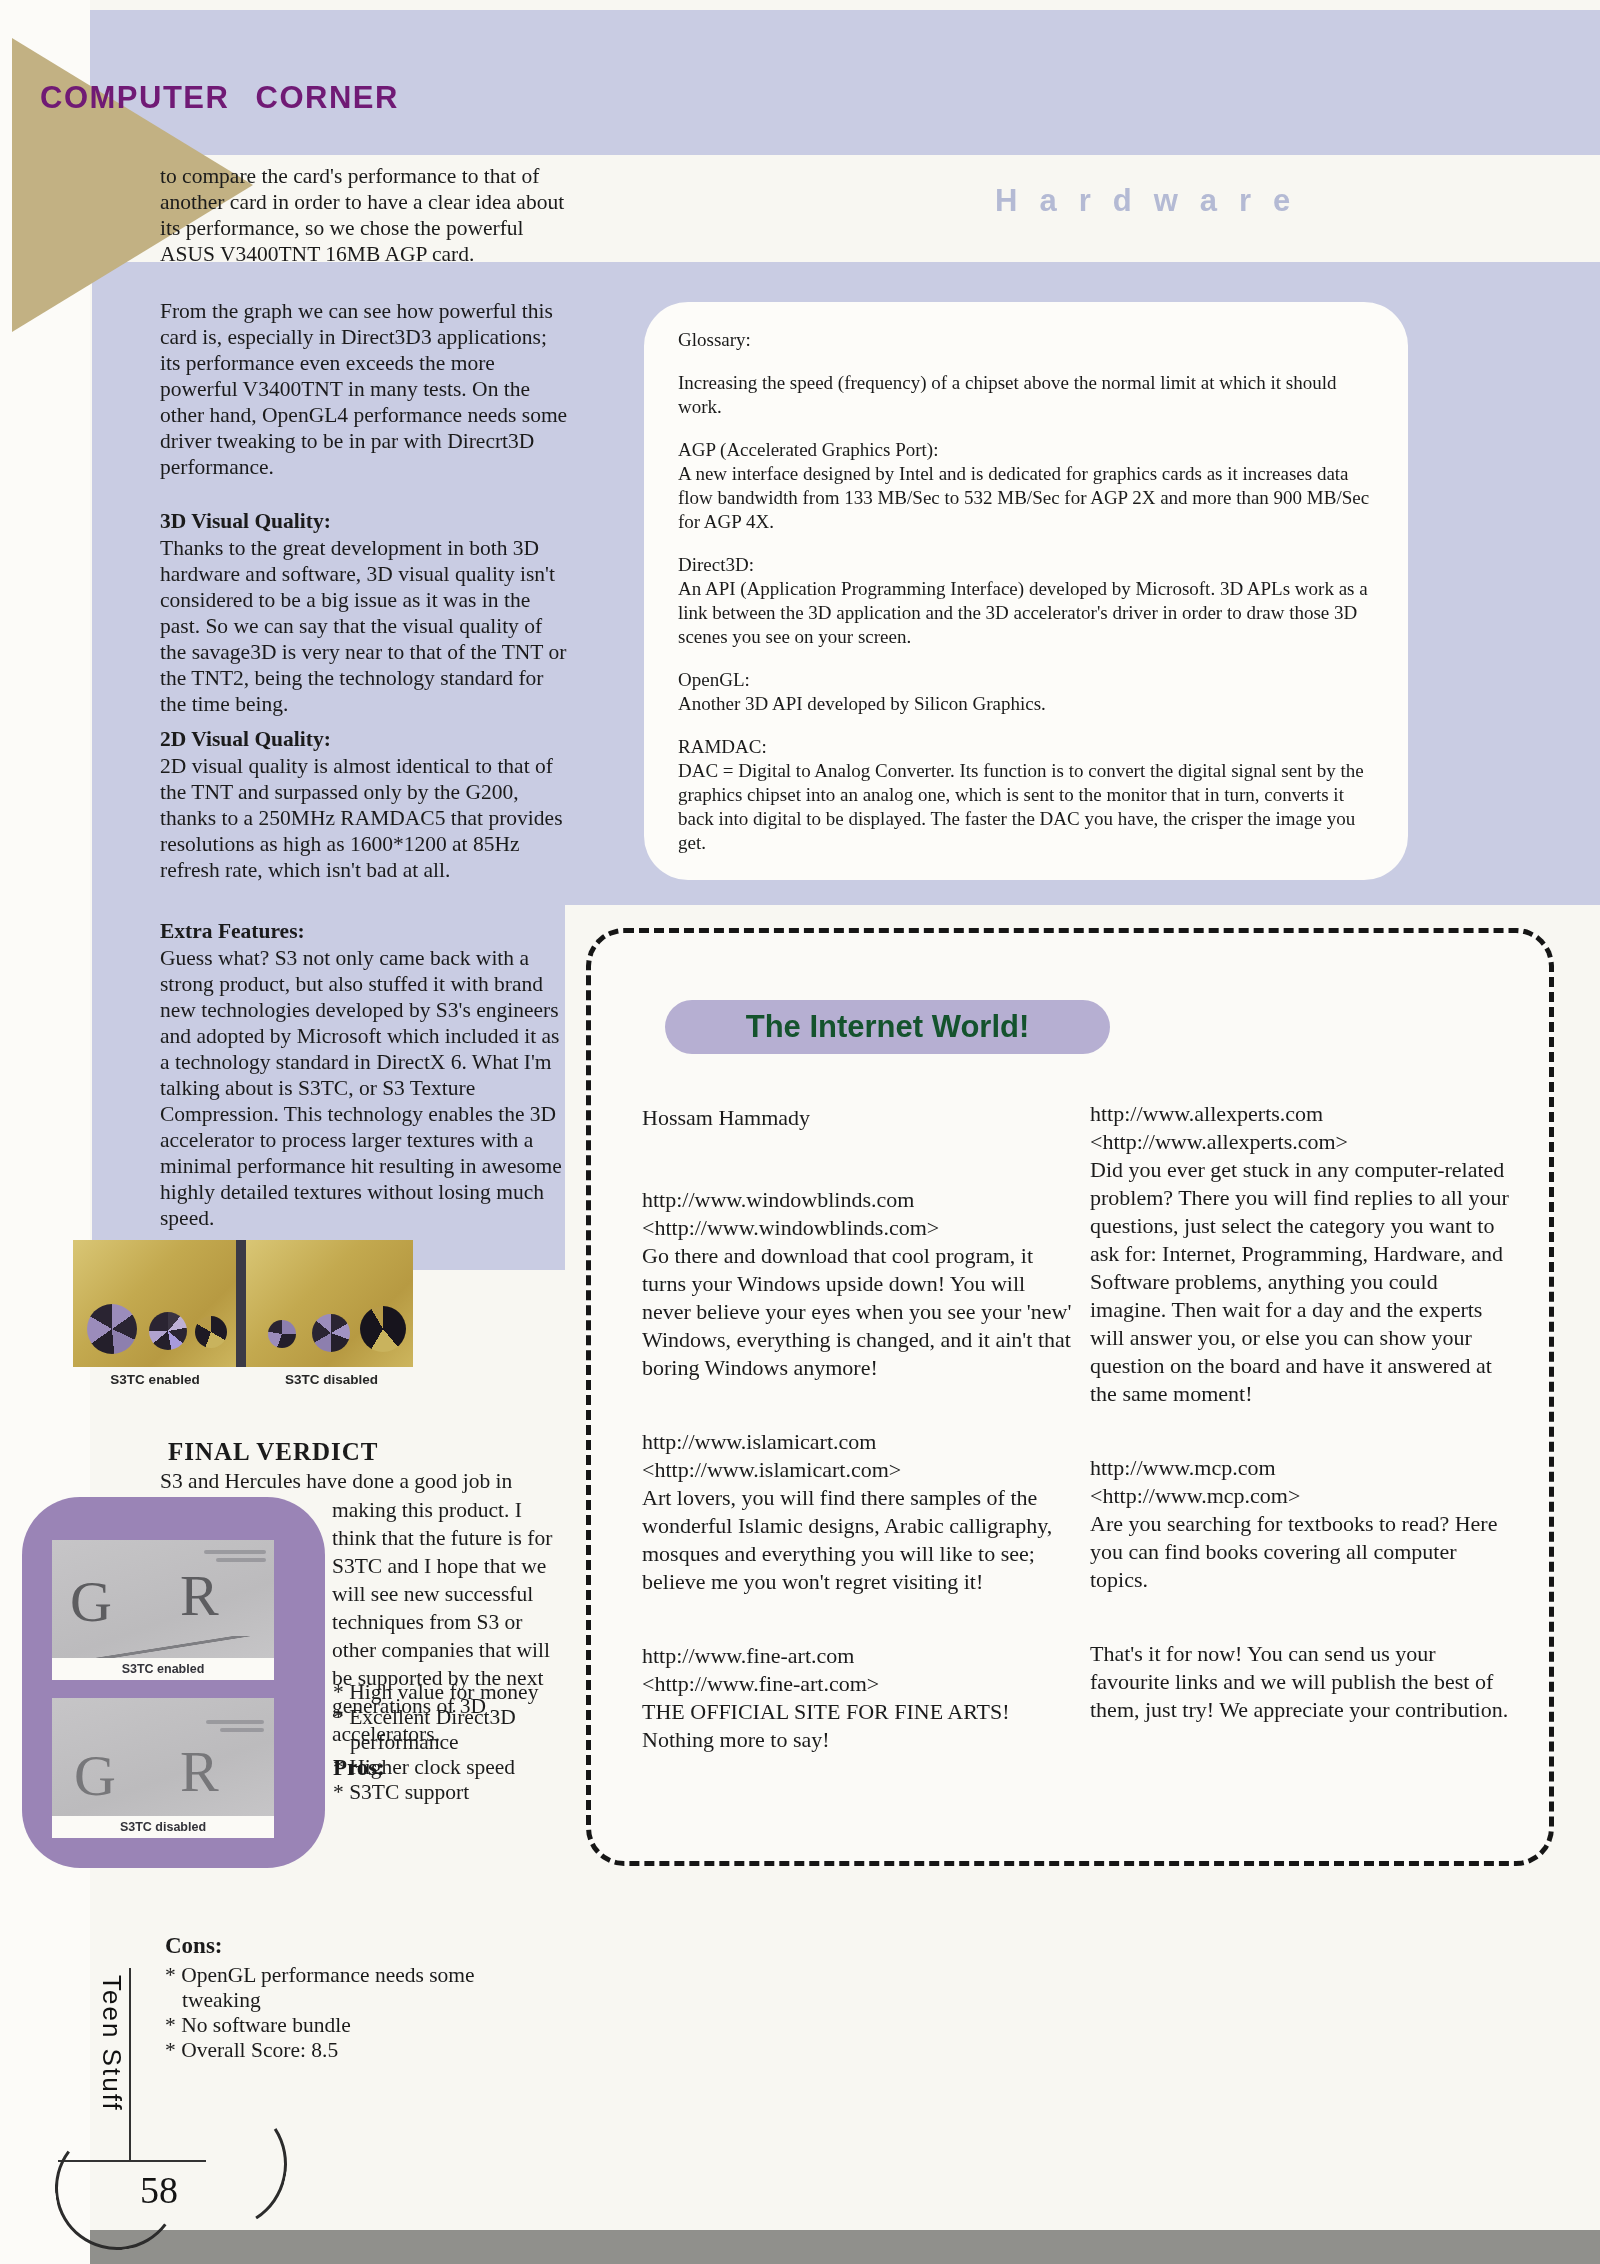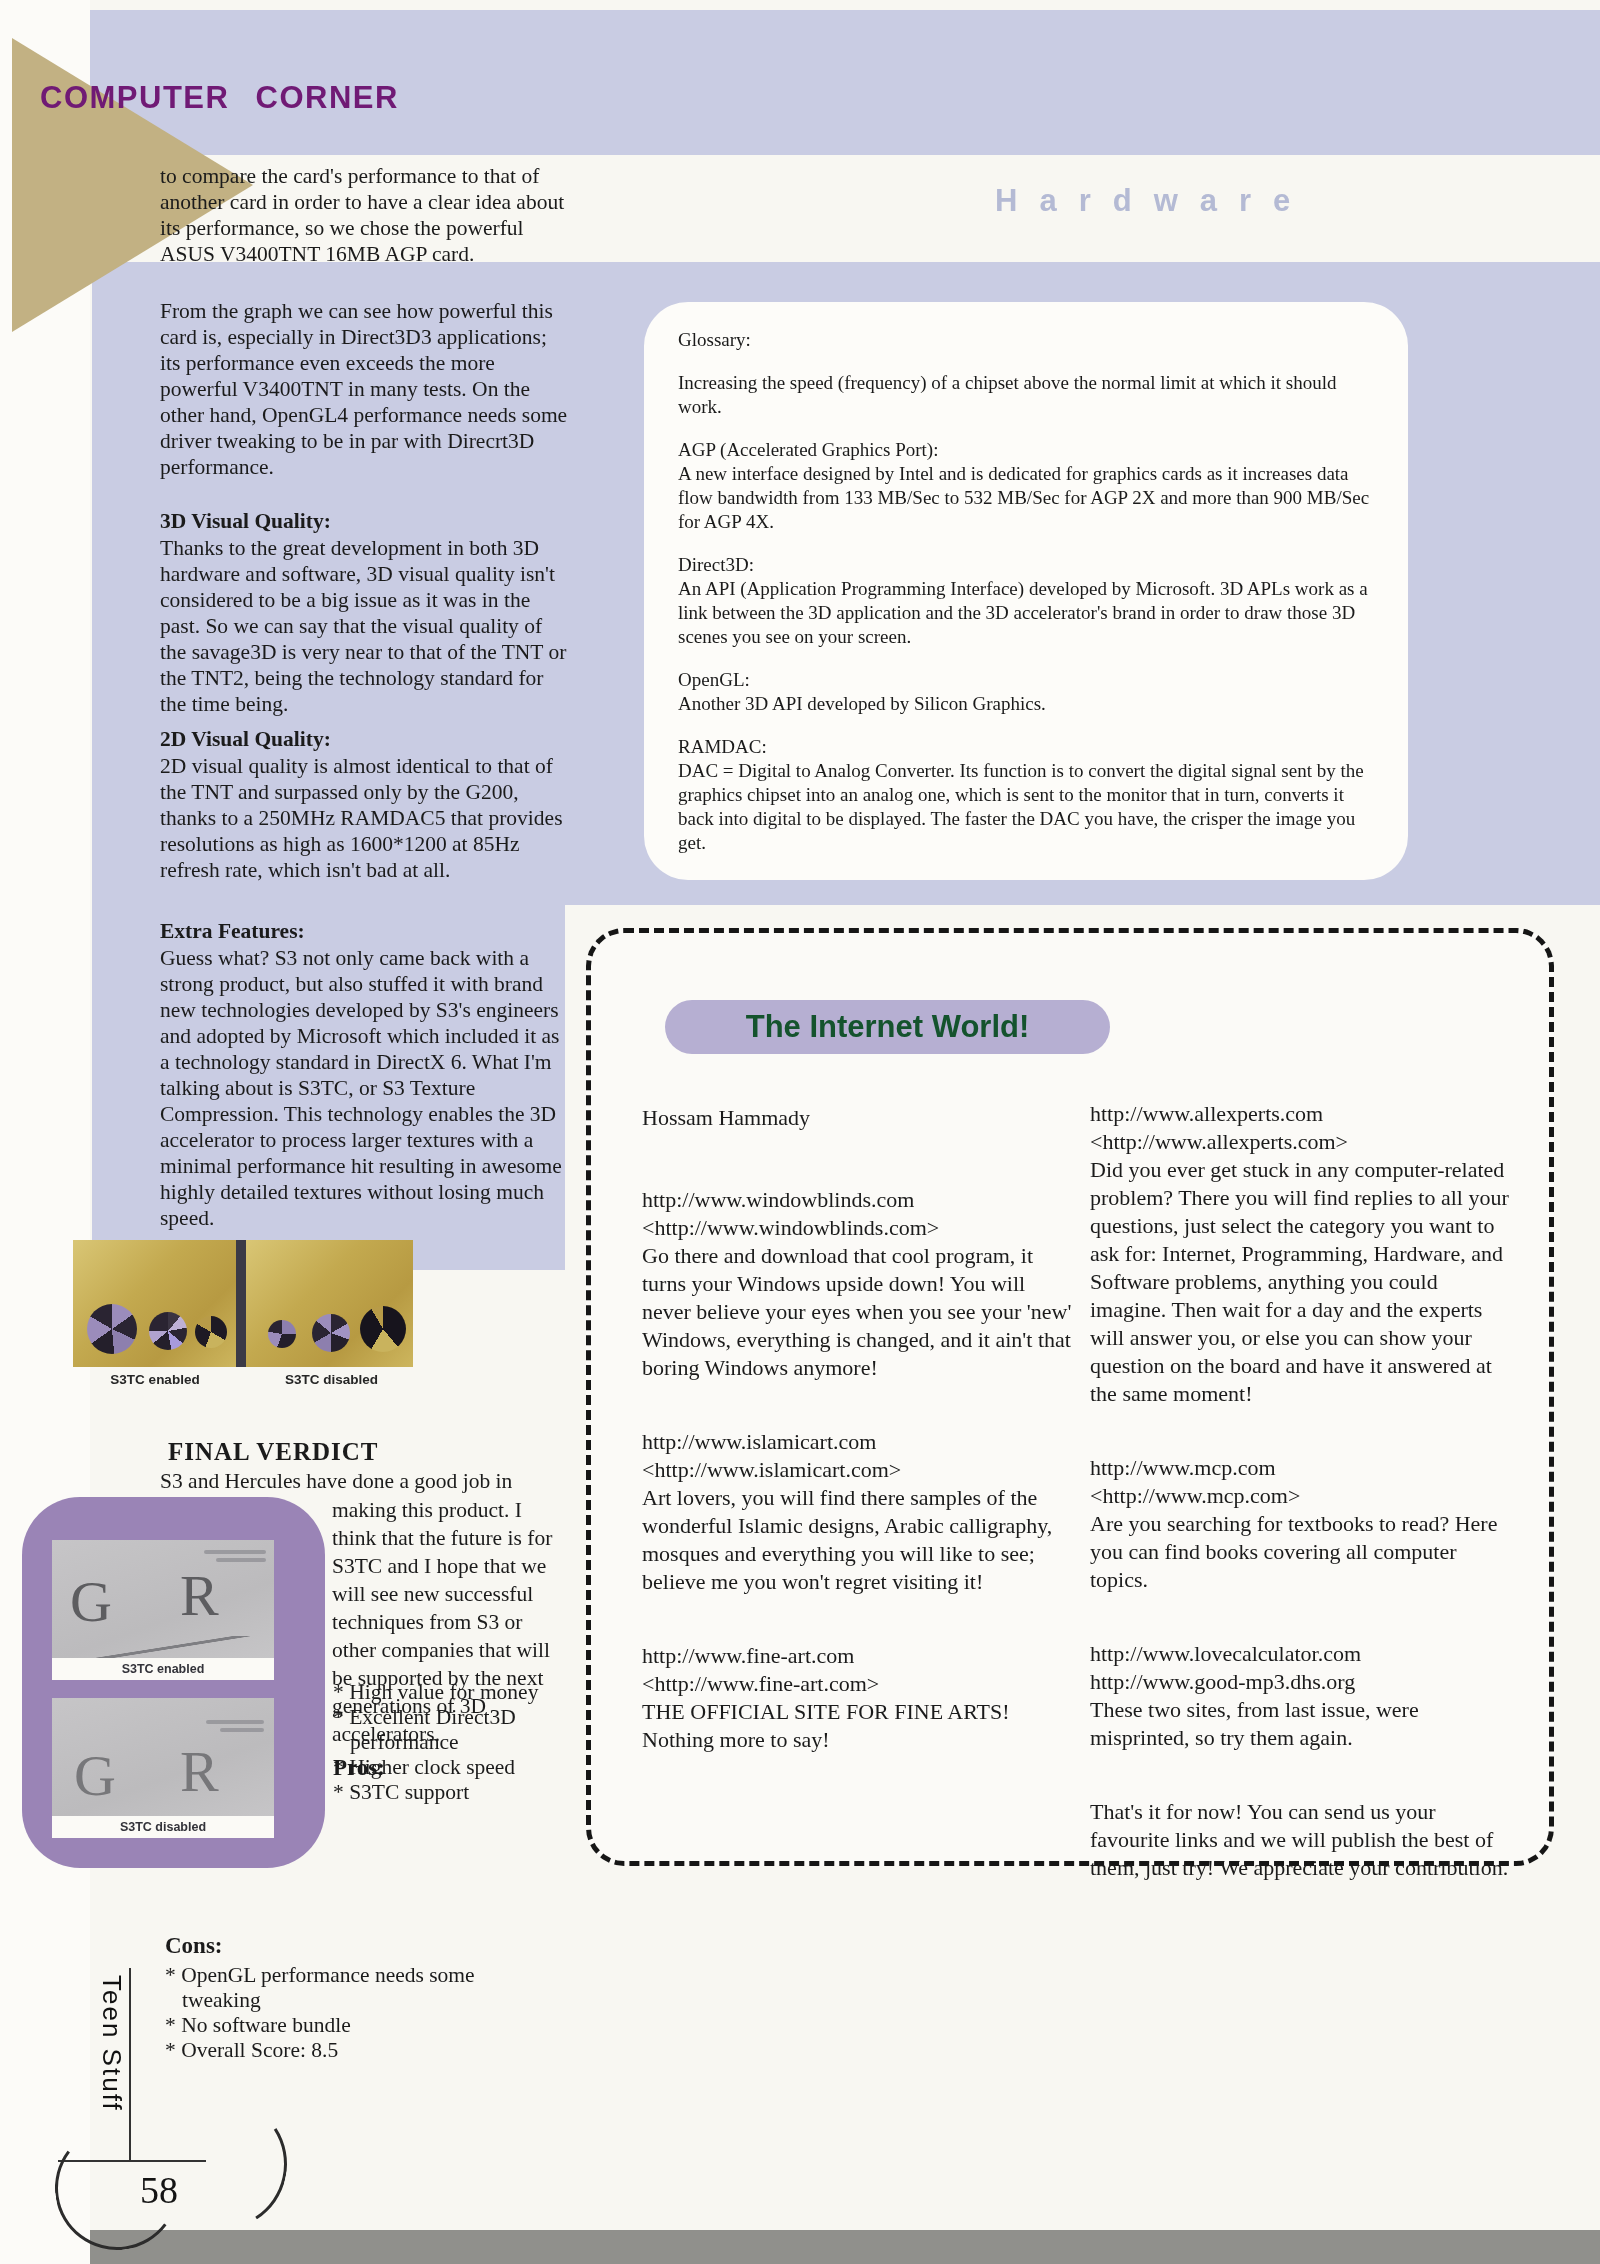--- a/index.html
+++ b/index.html
@@ -123,21 +123,21 @@
   <div class="g-entry">Glossary:</div>
   <div class="g-entry">
     <div>Increasing the speed (frequency) of a chipset above the normal limit at which it should work.</div>
   </div>
   <div class="g-entry">
     <div>AGP (Accelerated Graphics Port):</div>
     <div>A new interface designed by Intel and is dedicated for graphics cards as it increases data flow bandwidth from 133 MB/Sec to 532 MB/Sec for AGP 2X and more than 900 MB/Sec for AGP 4X.</div>
   </div>
   <div class="g-entry">
     <div>Direct3D:</div>
-    <div>An API (Application Programming Interface) developed by Microsoft. 3D APLs work as a link between the 3D application and the 3D accelerator's brand in order to draw those 3D scenes you see on your screen.</div>
+    <div>An API (Application Programming Interface) developed by Microsoft. 3D APLs work as a link between the 3D application and the 3D accelerator's driver in order to draw those 3D scenes you see on your screen.</div>
   </div>
   <div class="g-entry">
     <div>OpenGL:</div>
     <div>Another 3D API developed by Silicon Graphics.</div>
   </div>
   <div class="g-entry">
     <div>RAMDAC:</div>
     <div>DAC = Digital to Analog Converter. Its function is to convert the digital signal sent by the graphics chipset into an analog one, which is sent to the monitor that in turn, converts it back into digital to be displayed. The faster the DAC you have, the crisper the image you get.</div>
   </div>
 </div>
@@ -158,23 +158,20 @@
 THE OFFICIAL SITE FOR FINE ARTS! Nothing more to say!</div>
 </div>
 
 <div class="abs iw-text" style="left:1090px;top:1072px;width:424px;">
   <div class="iw-para">http://www.allexperts.com
 &lt;http://www.allexperts.com&gt;
 Did you ever get stuck in any computer-related problem? There you will find replies to all your questions, just select the category you want to ask for: Internet, Programming, Hardware, and Software problems, anything you could imagine. Then wait for a day and the experts will answer you, or else you can show your question on the board and have it answered at the same moment!</div>
   <div class="iw-para">http://www.mcp.com
 &lt;http://www.mcp.com&gt;
 Are you searching for textbooks to read? Here you can find books covering all computer topics.</div>
-  <div class="iw-para">http://www.lovecalculator.com
-http://www.good-mp3.dhs.org
-These two sites, from last issue, were misprinted, so try them again.</div>
   <div class="iw-para">That's it for now! You can send us your favourite links and we will publish the best of them, just try! We appreciate your contribution.</div>
 </div>
 
 <div class="abs" style="left:168px;top:1438px;font-size:25px;font-weight:bold;letter-spacing:1px;">FINAL VERDICT</div>
 <div class="abs body-text" style="left:160px;top:1468px;width:430px;">S3 and Hercules have done a good job in</div>
 <div class="abs" style="left:332px;top:1496px;width:238px;font-size:21.5px;line-height:28px;">making this product. I think that the future is for S3TC and I hope that we will see new successful techniques from S3 or other companies that will be supported by the next generations of 3D accelerators.</div>
 
 <div class="purple-box">
   <div class="gray-img" style="top:43px;">
     <span class="gr-letter" style="left:18px;top:28px;">G</span>

